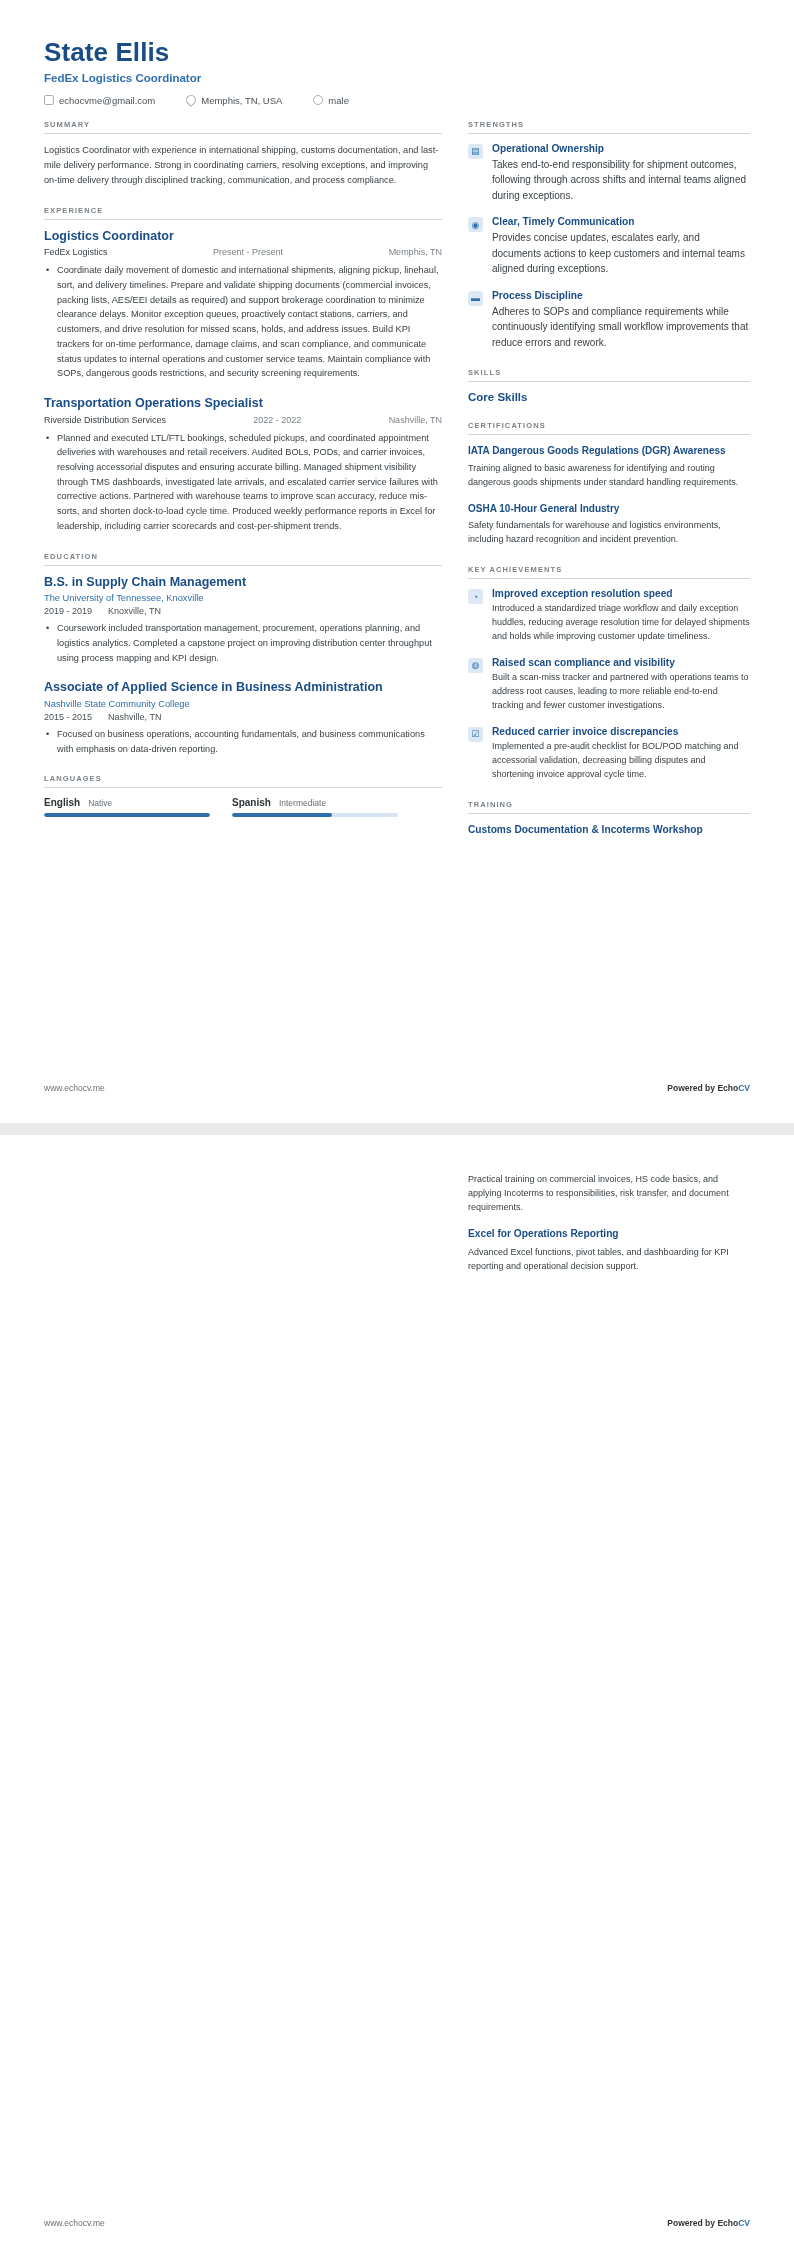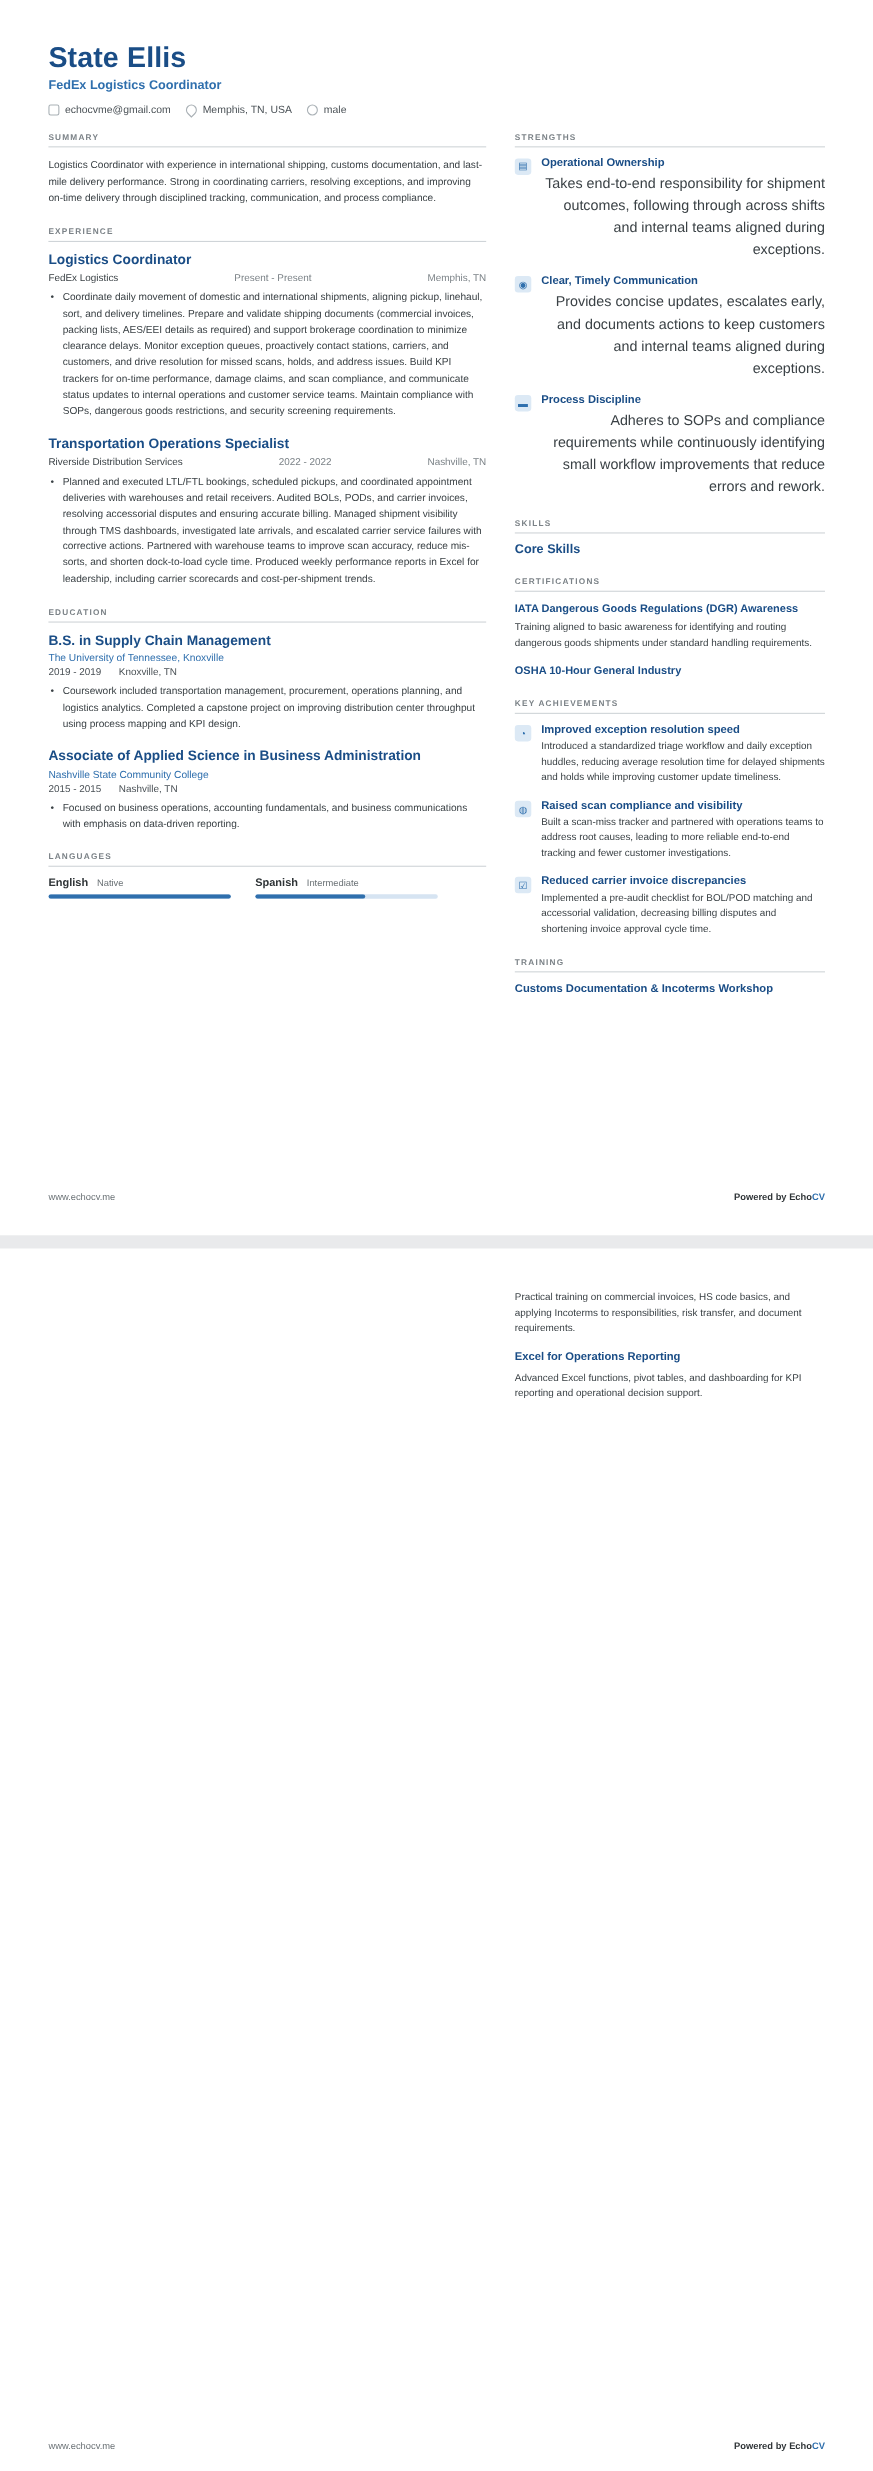--- a/index.html
+++ b/index.html
@@ -30,21 +30,21 @@
   }
   .job-title {
     font-size: 11.5px;
     color: #2f6fad;
     font-weight: 600;
     margin-bottom: 11px;
   }
   .contact-row {
     display: flex;
     align-items: center;
-    gap: 14px;
+    gap: 31px;
     font-size: 9.5px;
     color: #4a5156;
     margin-bottom: 14px;
   }
   .contact-item { display: flex; align-items: center; gap: 5px; }
   .c-ico {
     width: 10px; height: 10px;
     border: 1px solid #aab1b6;
     border-radius: 2px;
     display: inline-block;
@@ -150,21 +150,21 @@
     background: #dce9f5;
     color: #2f6fad;
     font-size: 9px;
     display: flex; align-items: center; justify-content: center;
     margin-top: 1px;
   }
   .s-body { flex: 1; }
   .s-title {
     font-size: 10.2px; font-weight: 600; color: #1a4d86; margin-bottom: 3px;
   }
-  .s-desc { font-size: 13px; line-height: 1.55; color: #3a4145; text-align: right; }
+  .s-desc { font-size: 10px; line-height: 1.55; color: #3a4145; }
 
   .skills-heading {
     font-size: 11.5px; color: #1a4d86; font-weight: 600; margin-bottom: 8px;
   }
   .chips { display: flex; flex-wrap: wrap; gap: 7px 9px; }
   .chip {
     font-size: 8.6px;
     font-weight: 600;
     color: #2f3437;
     padding: 0 0 3px 0;
@@ -355,20 +355,21 @@
       </div>
 
       <div class="sec">
         <div class="sec-label">CERTIFICATIONS</div>
         <div class="cert">
           <div class="cert-title">IATA Dangerous Goods Regulations (DGR) Awareness</div>
           <div class="cert-desc">Training aligned to basic awareness for identifying and routing dangerous goods shipments under standard handling requirements.</div>
         </div>
         <div class="cert">
           <div class="cert-title">OSHA 10-Hour General Industry</div>
+          <div class="cert-desc">Safety fundamentals for warehouse and logistics environments, including hazard recognition and incident prevention.</div>
         </div>
       </div>
 
       <div class="sec">
         <div class="sec-label">KEY ACHIEVEMENTS</div>
 
         <div class="ach">
           <span class="a-ico">◔</span>
           <div>
             <div class="a-title">Improved exception resolution speed</div>

